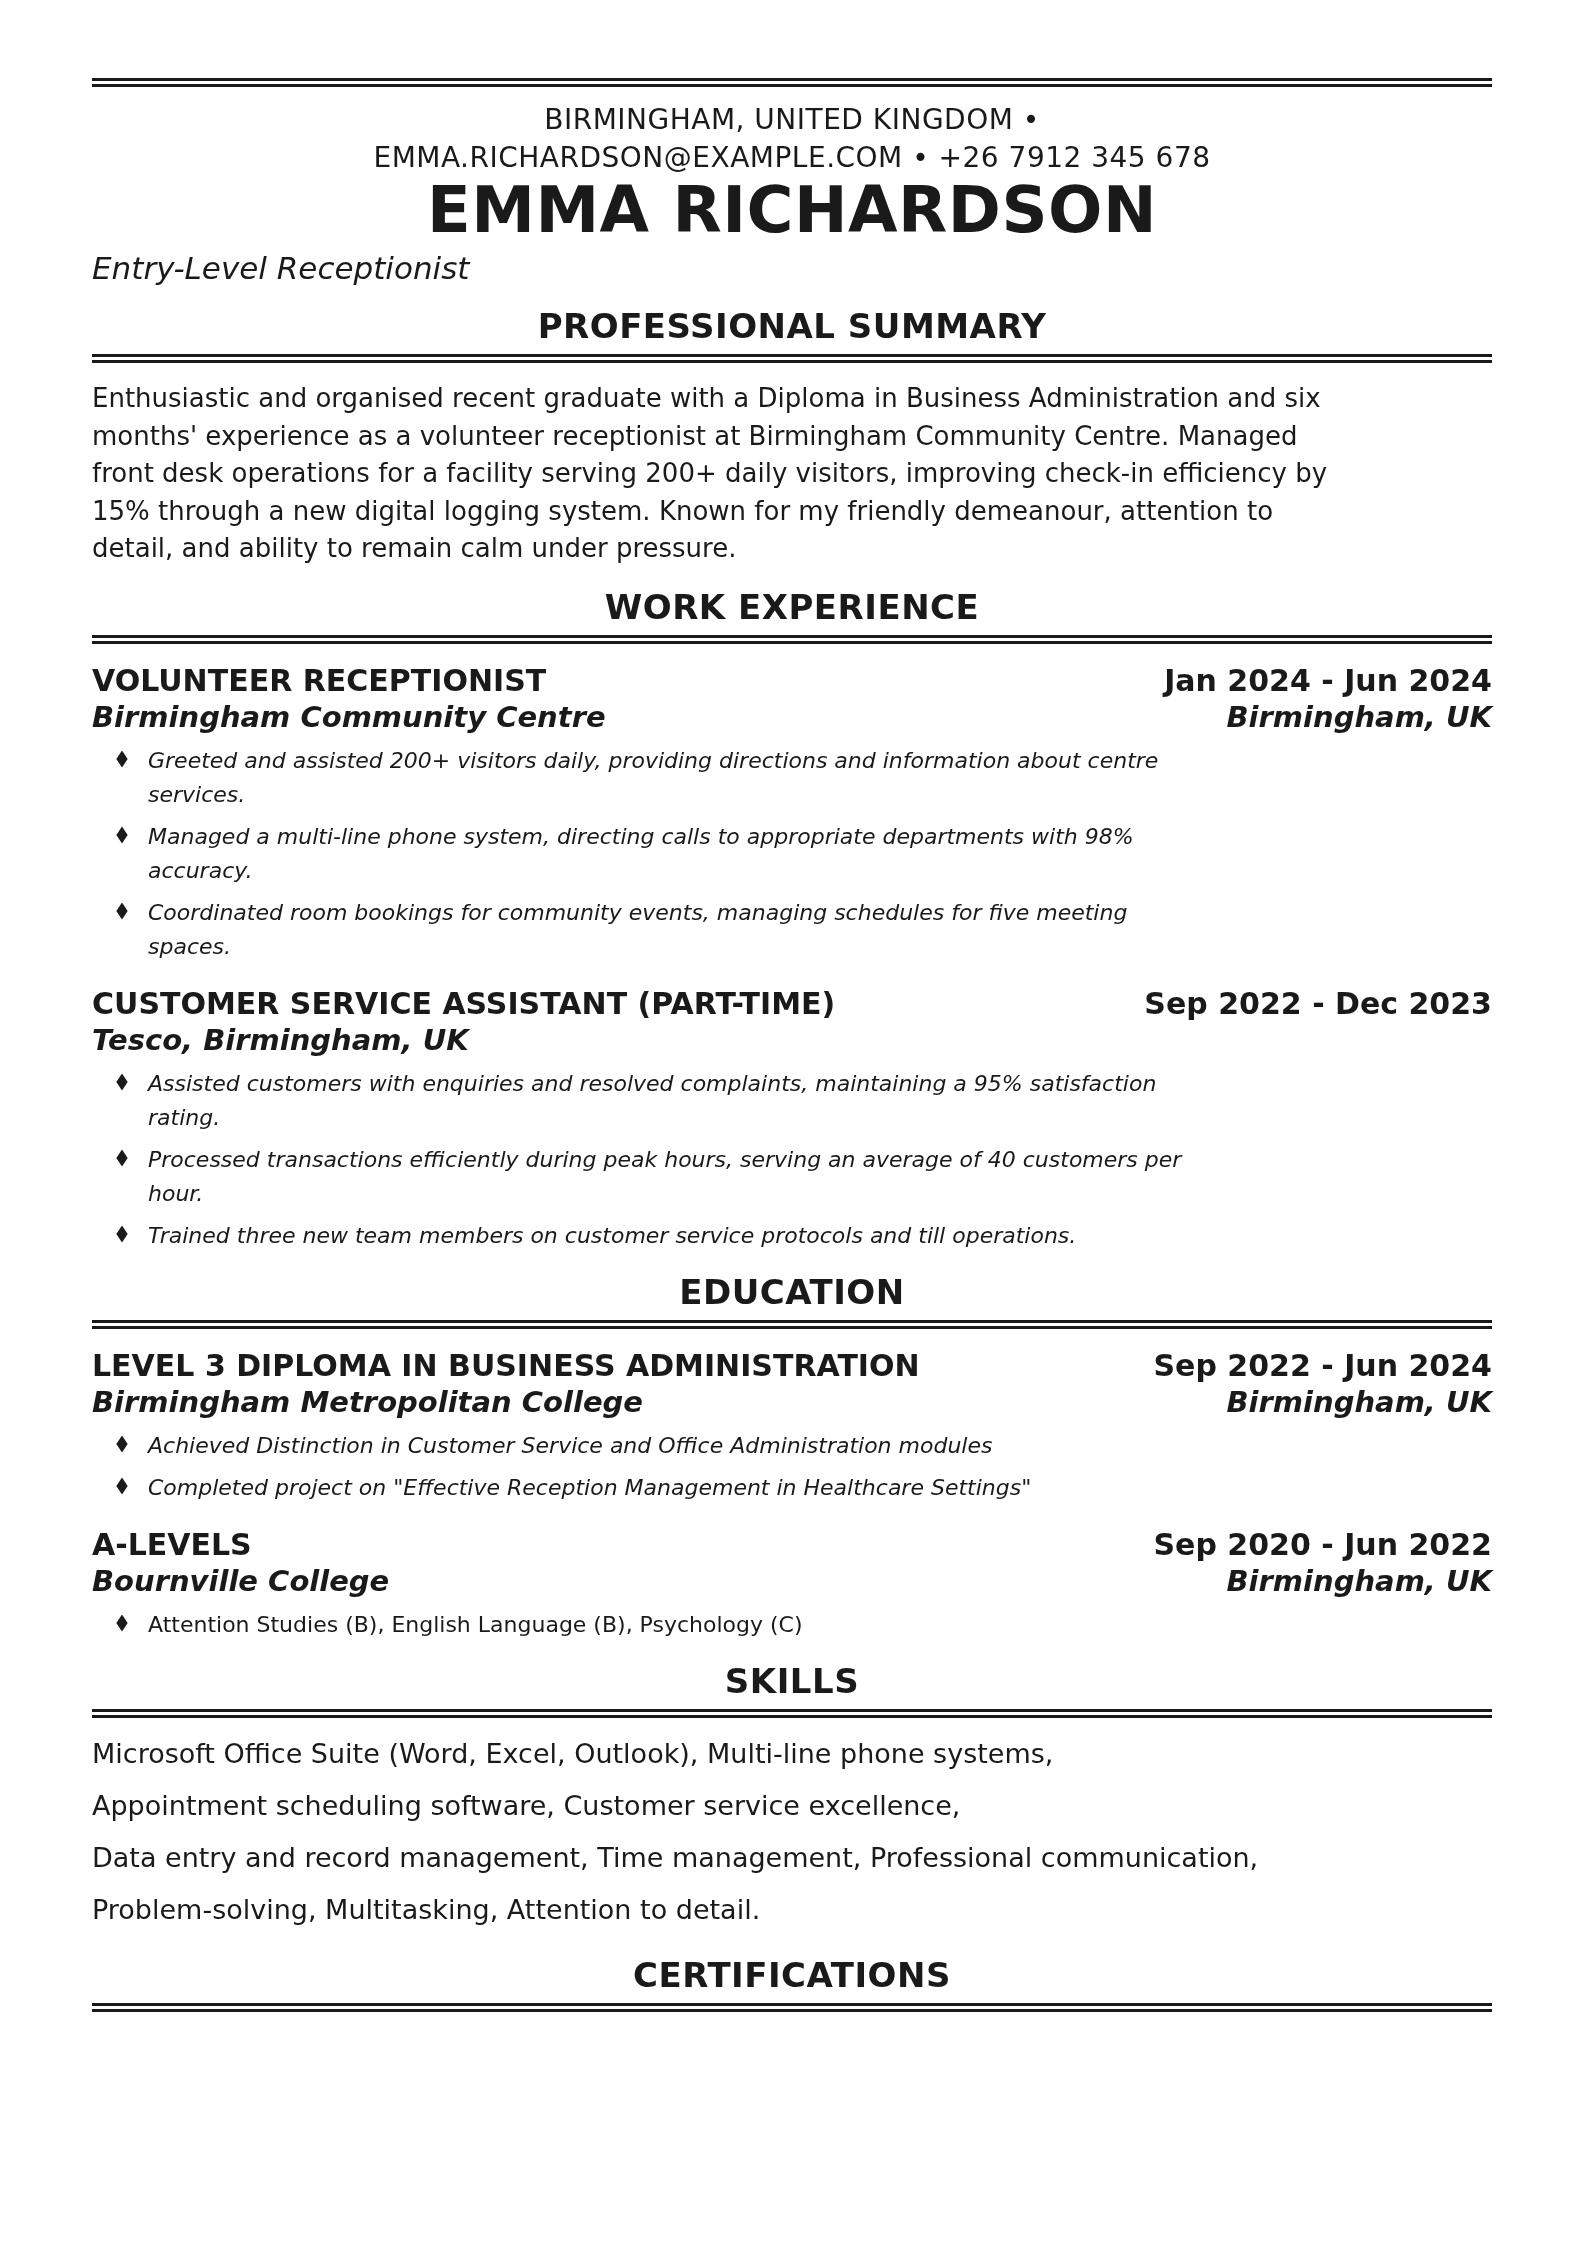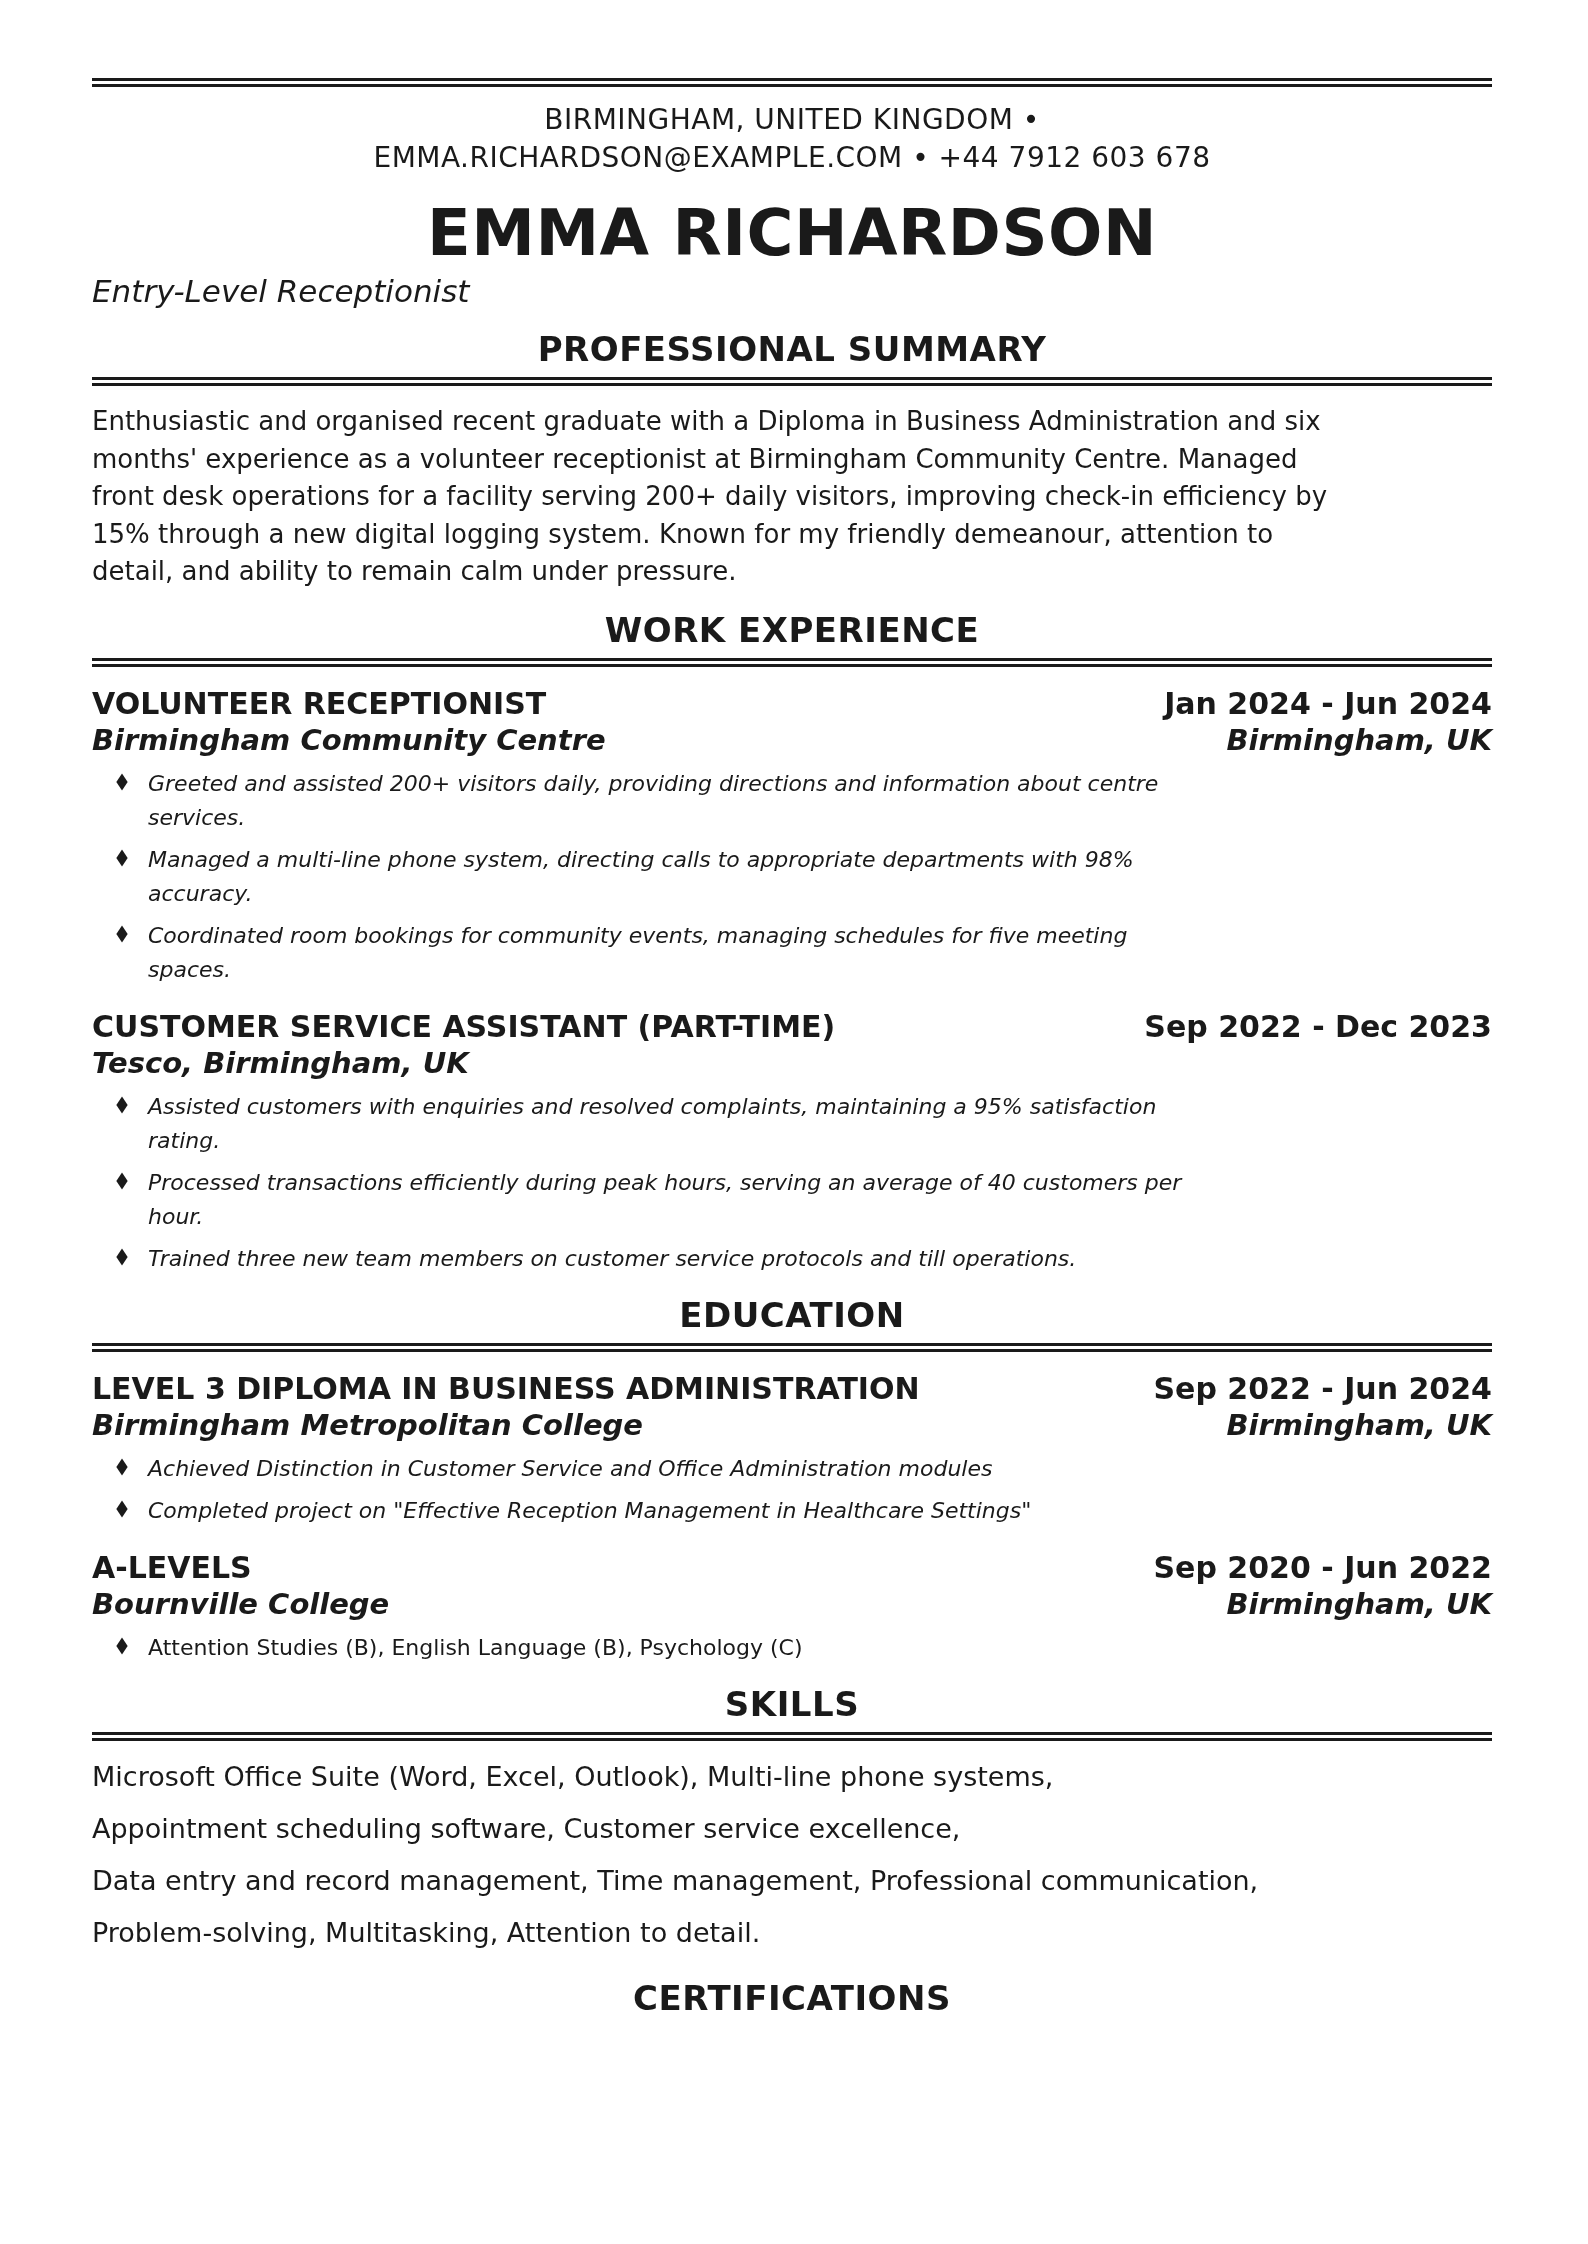--- a/index.html
+++ b/index.html
@@ -21,21 +21,21 @@
     border-bottom: 3px solid #1a1a1a;
   }
   .contact {
     margin-top: 14px;
     text-align: center;
     font-size: 28px;
     line-height: 38px;
     letter-spacing: 0.5px;
   }
   .name {
-    margin-top: 23px;
+    margin-top: 0;
     text-align: center;
     font-size: 64px;
     line-height: 66px;
     font-weight: bold;
     letter-spacing: 0.5px;
   }
   .subtitle {
     margin-top: 6px;
     text-align: left;
     font-style: italic;
@@ -90,21 +90,21 @@
 </style>
 </head>
 <body>
 
 <div class="page">
 
   <div class="double-rule"></div>
 
   <div class="contact">
     <div>BIRMINGHAM, UNITED KINGDOM •</div>
-    <div>EMMA.RICHARDSON@EXAMPLE.COM • +44 7912 603 678</div>
+    <div>EMMA.RICHARDSON@EXAMPLE.COM • +26 7912 345 678</div>
   </div>
 
   <div class="name">EMMA RICHARDSON</div>
   <div class="subtitle">Entry-Level Receptionist</div>
 
   <div class="section-heading">PROFESSIONAL SUMMARY</div>
   <div class="double-rule"></div>
   <div class="summary-text">Enthusiastic and organised recent graduate with a Diploma in Business Administration and six
 months' experience as a volunteer receptionist at Birmingham Community Centre. Managed
 front desk operations for a facility serving 200+ daily visitors, improving check-in efficiency by

